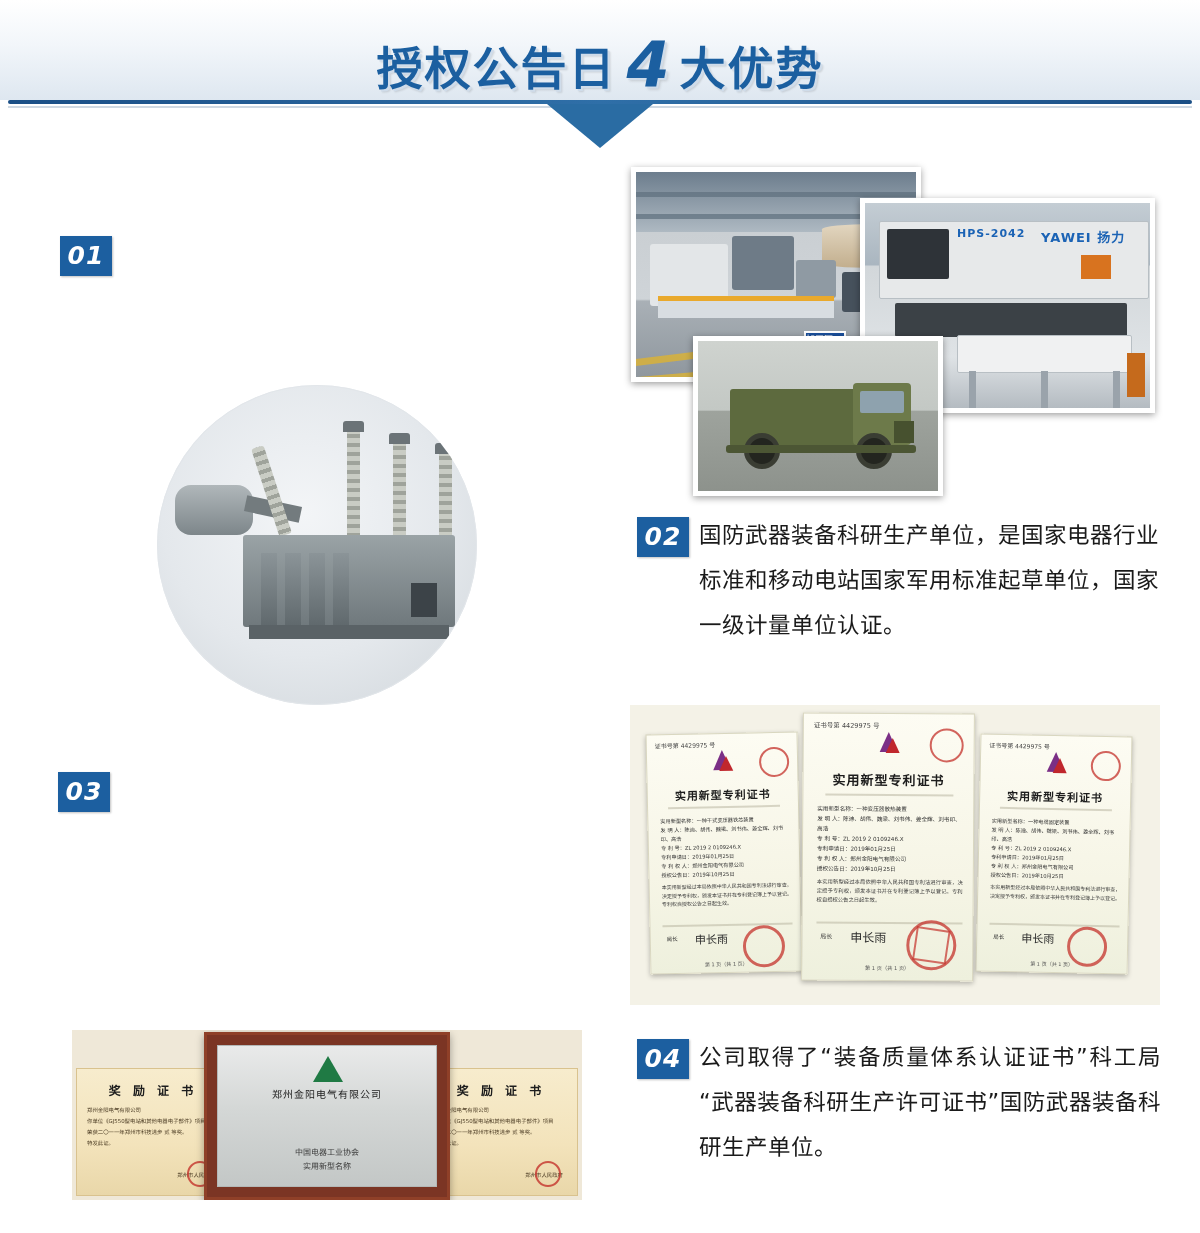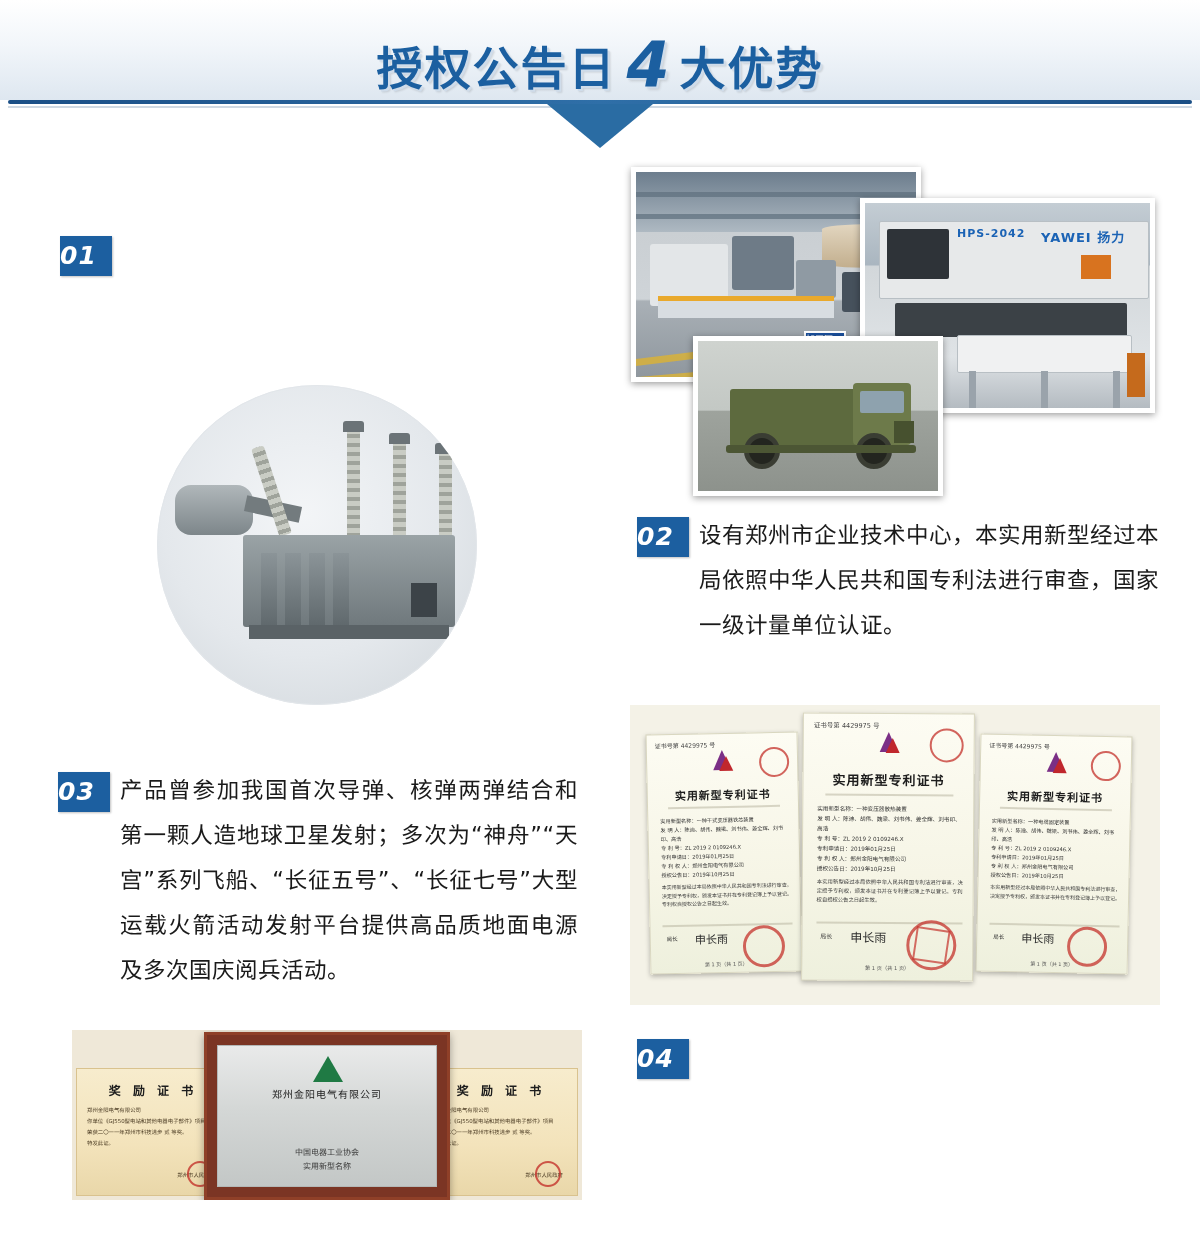--- a/index.html
+++ b/index.html
@@ -84,21 +84,21 @@
   .badge {
     position: absolute;
     width: 52px;
     height: 40px;
     background: #1c5fa0;
     color: #ffffff;
     font-size: 25px;
     font-weight: bold;
     font-style: italic;
     line-height: 40px;
-    text-align: left;
+    text-align: center;
     letter-spacing: 1px;
     box-shadow: 1px 1px 2px rgba(0,0,0,0.25);
   }
 
   
   .para {
     position: absolute;
     font-size: 22.5px;
     line-height: 45px;
     color: #1a1a1a;
@@ -347,24 +347,23 @@
     <div class="tf-tank" style="left:86px; top:150px; width:212px; height:92px;"></div>
     <div class="tf-tank2" style="left:104px; top:168px; width:16px; height:74px;"></div>
     <div class="tf-tank2" style="left:128px; top:168px; width:16px; height:74px;"></div>
     <div class="tf-tank2" style="left:152px; top:168px; width:16px; height:74px;"></div>
     <div class="tf-tank2" style="left:176px; top:168px; width:16px; height:74px;"></div>
     <div class="tf-base" style="left:92px; top:240px; width:200px; height:14px;"></div>
     <div class="tf-rad" style="left:254px; top:198px; width:26px; height:34px; background:#3c4348;"></div>
   </div>
 
   <div class="badge" style="left:637px; top:517px;">02</div>
-  <div class="para" style="left:699px; top:513px; width:460px;">设有郑州市企业技术中心，本实用新型经过本局依照中华人民共和国专利法进行审查，国家一级计量单位认证。</div>
+  <div class="para" style="left:699px; top:513px; width:460px;">国防武器装备科研生产单位，是国家电器行业标准和移动电站国家军用标准起草单位，国家一级计量单位认证。</div>
 
   <div class="badge" style="left:58px; top:772px;">03</div>
-  <div class="para" style="left:120px; top:768px; width:458px;">产品曾参加我国首次导弹、核弹两弹结合和第一颗人造地球卫星发射；多次为“神舟”“天宫”系列飞船、“长征五号”、“长征七号”大型运载火箭活动发射平台提供高品质地面电源及多次国庆阅兵活动。</div>
 
   <div class="photo ph-certs" style="left:630px; top:705px; width:530px; height:300px;">
 
     <div class="cert" style="left:18px; top:28px; width:152px; height:240px; transform:rotate(-1.2deg);">
       <div style="position:absolute;left:8px;top:6px;font-size:6px;color:#444;">证书号第 4429975 号</div>
       <div class="cert-logo" style="left:66px; top:16px;"></div>
       <div class="cert-logo2" style="left:72px; top:22px;"></div>
       <div class="cert-seal" style="left:112px; top:14px; width:30px; height:30px;"></div>
       <div class="cert-title" style="top:52px;">实用新型专利证书</div>
       <div class="cert-line" style="left:20px; top:72px; width:112px;"></div>
@@ -426,20 +425,21 @@
       <div style="position:absolute;left:12px;top:148px;width:130px;font-size:5px;line-height:8.6px;color:#3a3a3a;text-align:justify;">本实用新型经过本局依照中华人民共和国专利法进行审查，决定授予专利权，颁发本证书并在专利登记簿上予以登记。</div>
       <div class="cert-line" style="left:12px; top:188px; width:130px;"></div>
       <div class="cert-sign" style="left:44px; top:194px; font-size:11px;">申长雨</div>
       <div style="position:absolute;left:16px;top:198px;font-size:5.5px;color:#333;">局长</div>
       <div class="cert-seal" style="left:90px; top:190px; width:40px; height:40px; border-width:3px;"></div>
       <div style="position:absolute;left:0;top:224px;width:100%;text-align:center;font-size:5px;color:#555;">第 1 页（共 1 页）</div>
     </div>
   </div>
 
   <div class="badge" style="left:637px; top:1039px;">04</div>
+  <div class="para" style="left:699px; top:1035px; width:462px;">公司取得了“装备质量体系认证证书”科工局“武器装备科研生产许可证书”国防武器装备科研生产单位。</div>
 
   <div class="photo ph-award" style="left:72px; top:1030px; width:510px; height:170px;">
 
     <div class="aw-cert" style="left:4px; top:38px; width:154px; height:128px;">
       <div class="aw-t" style="top:12px; font-size:12px; letter-spacing:4px; font-weight:bold;">奖 励 证 书</div>
       <div style="position:absolute;left:10px;top:36px;width:134px;font-size:5.4px;line-height:11px;color:#4a3a22;">
         <div>郑州金阳电气有限公司</div>
         <div>你单位《GJ550型电站和其他电器电子部件》项目</div>
         <div>荣获二〇一一年郑州市科技进步 贰 等奖。</div>
         <div>特发此证。</div>

